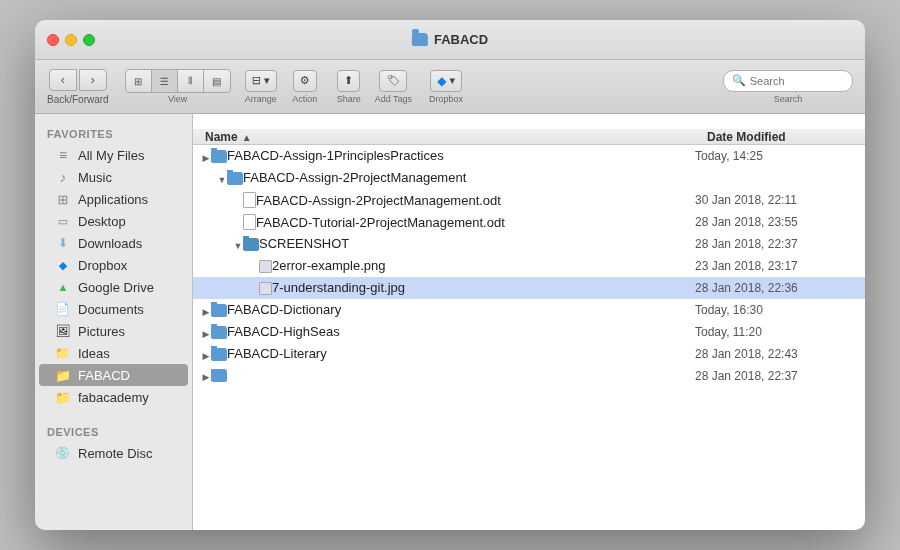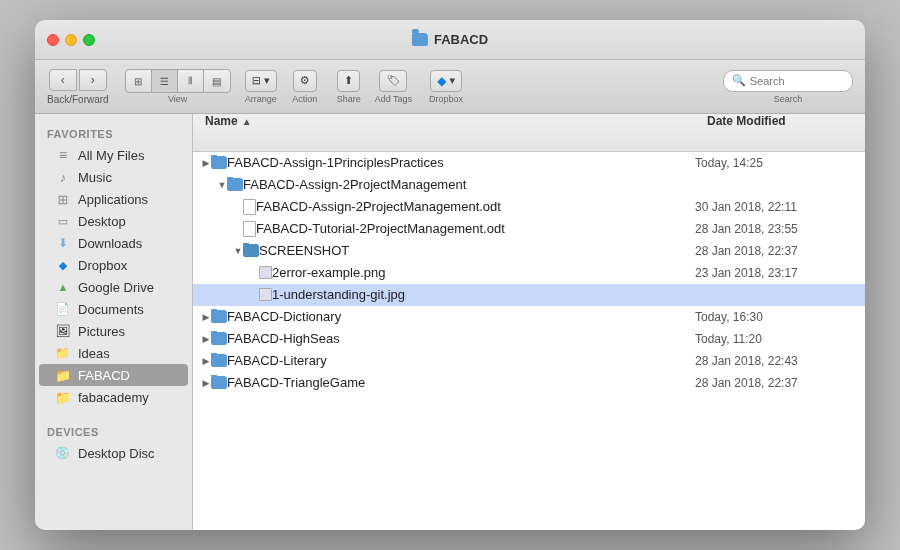--- a/index.html
+++ b/index.html
@@ -274,23 +274,24 @@
       display: flex;
       flex-direction: column;
       overflow: hidden;
       background: #fff;
     }
 
     .file-header {
       display: flex;
       background: linear-gradient(to bottom, #f0f0f0, #e4e4e4);
       border-bottom: 1px solid #c8c8c8;
-      height: 38px;
-      align-items: flex-start;
-      flex-shrink: 0;
+      height: 16px;
+      align-items: flex-end;
+      flex-shrink: 0;
+      margin-top: 15px;
     }
 
     .col-name {
       flex: 1;
       font-size: 12px;
       font-weight: 600;
       color: #333;
       padding: 0 12px;
       display: flex;
       align-items: center;
@@ -326,21 +327,21 @@
 
     .file-row.selected {
       background: #c8d8f8;
     }
 
     .file-row-name {
       flex: 1;
       font-size: 13px;
       color: #222;
       display: flex;
-      align-items: center;
+      align-items: flex-end;
       white-space: nowrap;
       overflow: hidden;
       text-overflow: ellipsis;
     }
 
     .file-row-date {
       width: 170px;
       font-size: 12px;
       color: #555;
       padding: 0 8px;
@@ -574,21 +575,21 @@
 
       <div class="sidebar-item">
         <div class="sidebar-icon" style="font-size:13px">📁</div>
         <span class="sidebar-item-label">fabacademy</span>
       </div>
 
       <div class="sidebar-section-label" style="margin-top:12px">Devices</div>
 
       <div class="sidebar-item">
         <div class="sidebar-icon" style="font-size:12px">💿</div>
-        <span class="sidebar-item-label">Desktop Disc</span>
+        <span class="sidebar-item-label">Remote Disc</span>
       </div>
     </div>
 
     <div class="file-pane">
 
       <div class="file-header">
         <div class="col-name">
           <span>Name</span>
           <span class="sort-arrow">▲</span>
         </div>
@@ -648,22 +649,23 @@
             <div class="fi-img"></div>
             <span>2error-example.png</span>
           </div>
           <div class="file-row-date">23 Jan 2018, 23:17</div>
         </div>
 
         <div class="file-row indent-3 selected">
           <div class="file-row-name">
             <span style="width:10px;display:inline-block"></span>
             <div class="fi-img"></div>
-            <span>1-understanding-git.jpg</span>
-          </div>
+            <span>7-understanding-git.jpg</span>
+          </div>
+          <div class="file-row-date">28 Jan 2018, 22:36</div>
         </div>
 
         <div class="file-row" style="padding-left:8px">
           <div class="file-row-name">
             <span class="toggle closed"></span>
             <div class="fi-folder"></div>
             <span>FABACD-Dictionary</span>
           </div>
           <div class="file-row-date">Today, 16:30</div>
         </div>
@@ -683,21 +685,20 @@
             <div class="fi-folder"></div>
             <span>FABACD-Literary</span>
           </div>
           <div class="file-row-date">28 Jan 2018, 22:43</div>
         </div>
 
         <div class="file-row" style="padding-left:8px">
           <div class="file-row-name">
             <span class="toggle closed"></span>
             <div class="fi-folder"></div>
-            <span>FABACD-TriangleGame</span>
           </div>
           <div class="file-row-date">28 Jan 2018, 22:37</div>
         </div>
 
       </div>
     </div>
 
   </div>
 </div>
 

